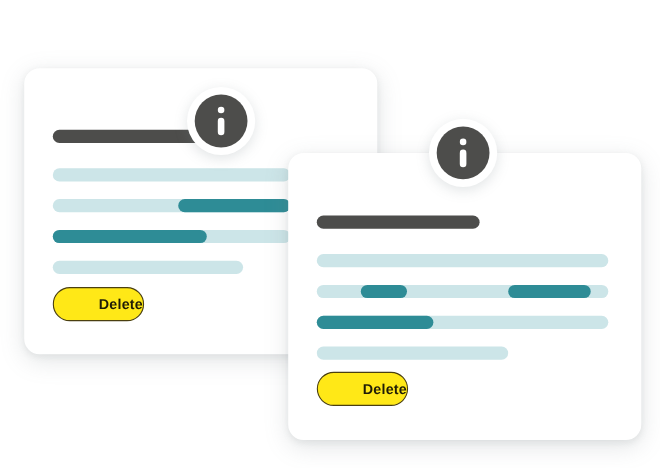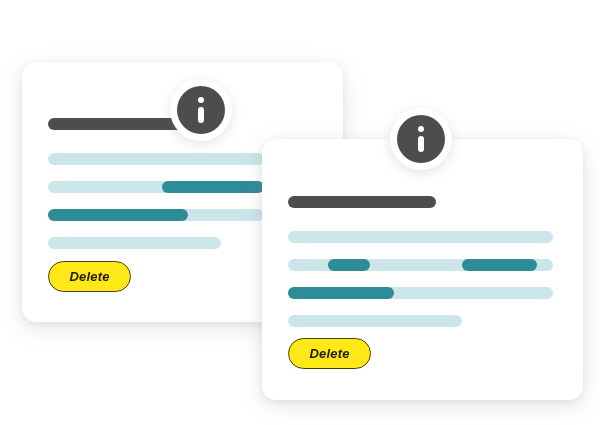--- a/index.html
+++ b/index.html
@@ -93,26 +93,25 @@
     position: absolute;
     background: #ffe817;
     border: 1.5px solid #4a3f10;
     border-radius: 999px;
     color: #1f1c07;
     font-weight: bold;
     font-size: 13px;
     letter-spacing: 0.2px;
     display: flex;
     align-items: center;
-    justify-content: center;
+    justify-content: flex-end;
     cursor: pointer;
     padding: 0;
     font-family: "Liberation Sans", sans-serif;
     line-height: 1;
-    font-style: italic;
   }
 </style>
 </head>
 <body>
 
 <div id="stage" style="background: rgb(255, 255, 255);">
     <div class="card" style="left: 22px; top: 62px; width: 321px; height: 260px; background: rgb(255, 255, 255); z-index: 10;">
       <div class="card-body">
         <div class="bar title" style="left: 26px; top: 56px; width: 148px; height: 12px; background: rgb(77, 77, 75);"></div>
         <div>

